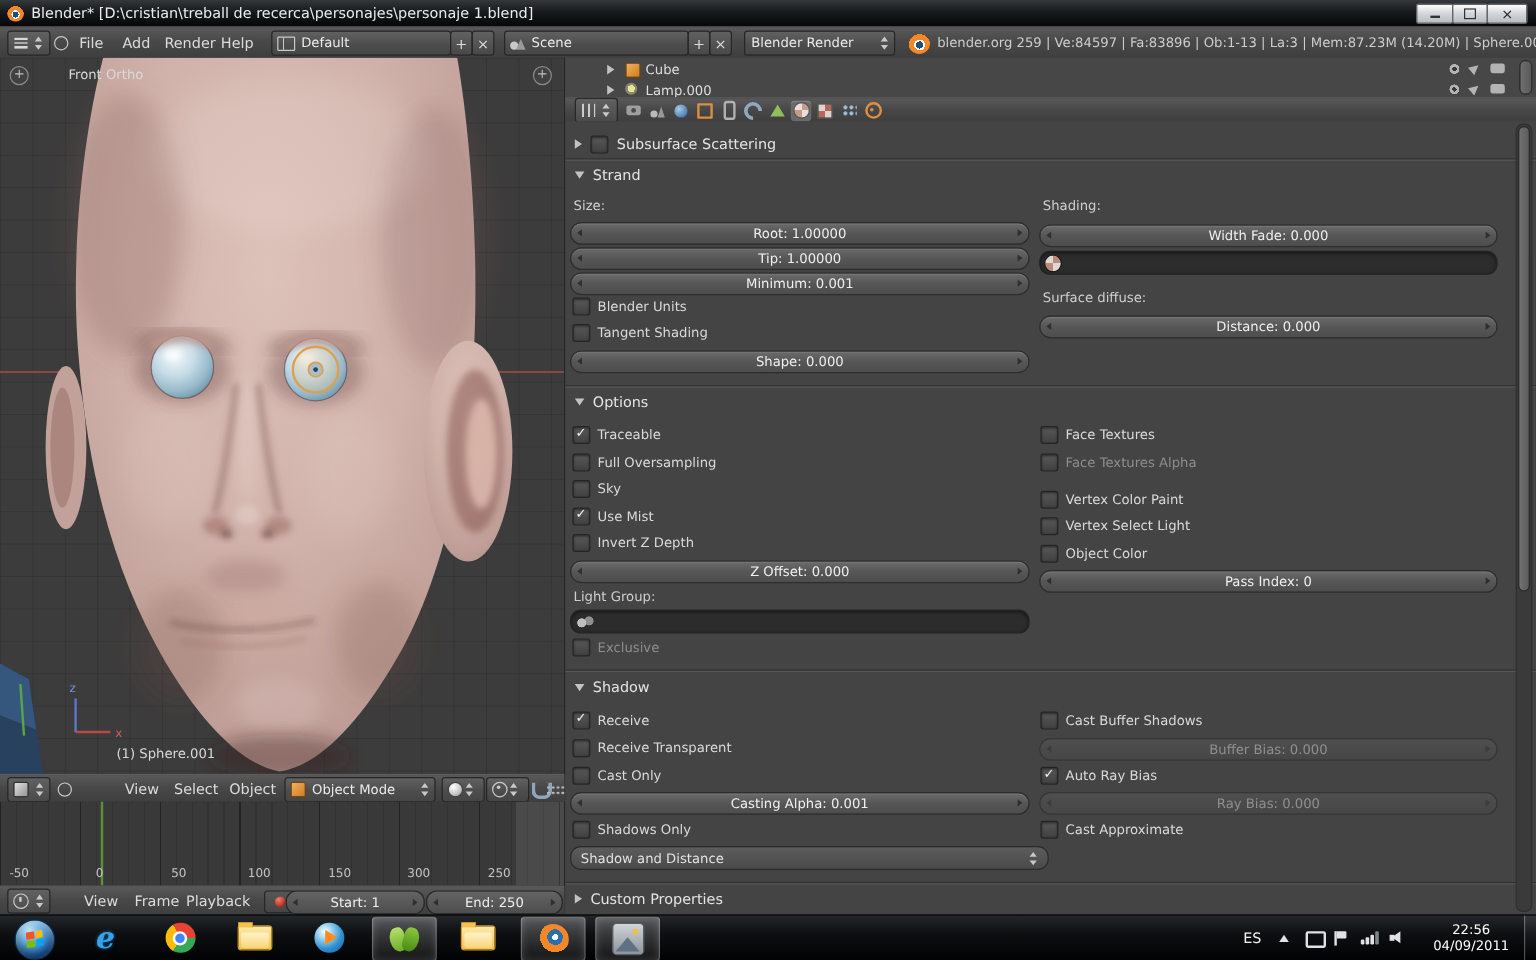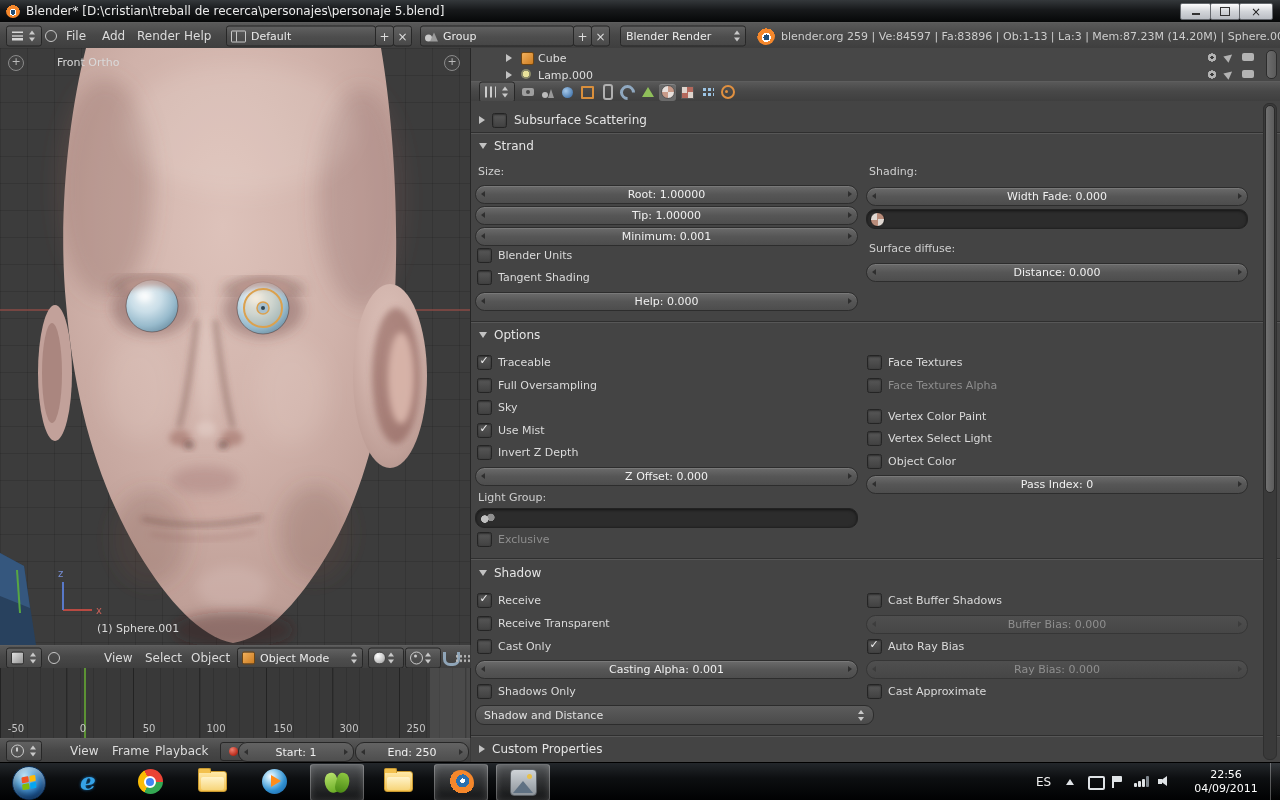--- a/index.html
+++ b/index.html
@@ -175,21 +175,21 @@
   #clock{position:absolute;left:1188px;top:5px;width:76px;text-align:center;color:#fff;font-size:11px;line-height:14px;}
   #showdesk{position:absolute;right:0;top:0;width:9px;height:38px;border-left:1px solid rgba(255,255,255,0.3);background:linear-gradient(rgba(255,255,255,0.08),rgba(0,0,0,0.2));}
 </style>
 </head>
 <body>
 
 <div id="root">
 
   <div id="titlebar">
     <span class="blogo-sm"></span>
-    <span id="title-text">Blender* [D:\cristian\treball de recerca\personajes\personaje 5.blend]</span>
+    <span id="title-text">Blender* [D:\cristian\treball de recerca\personajes\personaje 1.blend]</span>
     <span class="winbtn" id="btn-min">
         <span class="g-min"></span>
       </span>
     <span class="winbtn" id="btn-max">
         <span class="g-max"></span>
       </span>
     <span class="winbtn" id="btn-close">
         <span class="g-close">×</span>
       </span>
   </div>
@@ -209,21 +209,21 @@
       <span class="wtext">Default</span>
     </div>
     <div class="sqbtn" style="left:375px">
         <span class="g-plus"></span>
       </div>
     <div class="sqbtn" style="left:393px">
         <span class="g-x"></span>
       </div>
     <div class="widget" style="left:420px;width:152px">
       <span class="ei ei-scene" style="margin-left:4px"></span>
-      <span class="wtext">Group</span>
+      <span class="wtext">Scene</span>
     </div>
     <div class="sqbtn" style="left:573px">
         <span class="g-plus"></span>
       </div>
     <div class="sqbtn" style="left:591px">
         <span class="g-x"></span>
       </div>
     <div class="widget" style="left:620px;width:124px">
       <span class="wtext">Blender Render</span>
       <span class="updn" style="margin-left:auto;margin-right:4px"></span>
@@ -463,21 +463,21 @@
       </div>
     <div class="cbrow" style="left:6px;top:147px">
       <span class="cb"></span>
         <span class="cbl">Blender Units</span>
       </div>
     <div class="cbrow" style="left:6px;top:169px">
       <span class="cb"></span>
         <span class="cbl">Tangent Shading</span>
       </div>
     <div class="slider arrowcaps" style="left:4px;top:191px;width:381px">
-        <span class="sv">Help: 0.000</span>
+        <span class="sv">Shape: 0.000</span>
       </div>
 
     <span class="plabel" style="left:398px;top:64px">Shading:</span>
     <div class="slider arrowcaps" style="left:395px;top:86px;width:380px">
         <span class="sv">Width Fade: 0.000</span>
       </div>
     <div class="darkfield" style="left:395px;top:108px;width:380px">
         <span class="fi-checker"></span>
       </div>
     <span class="plabel" style="left:398px;top:141px">Surface diffuse:</span>

